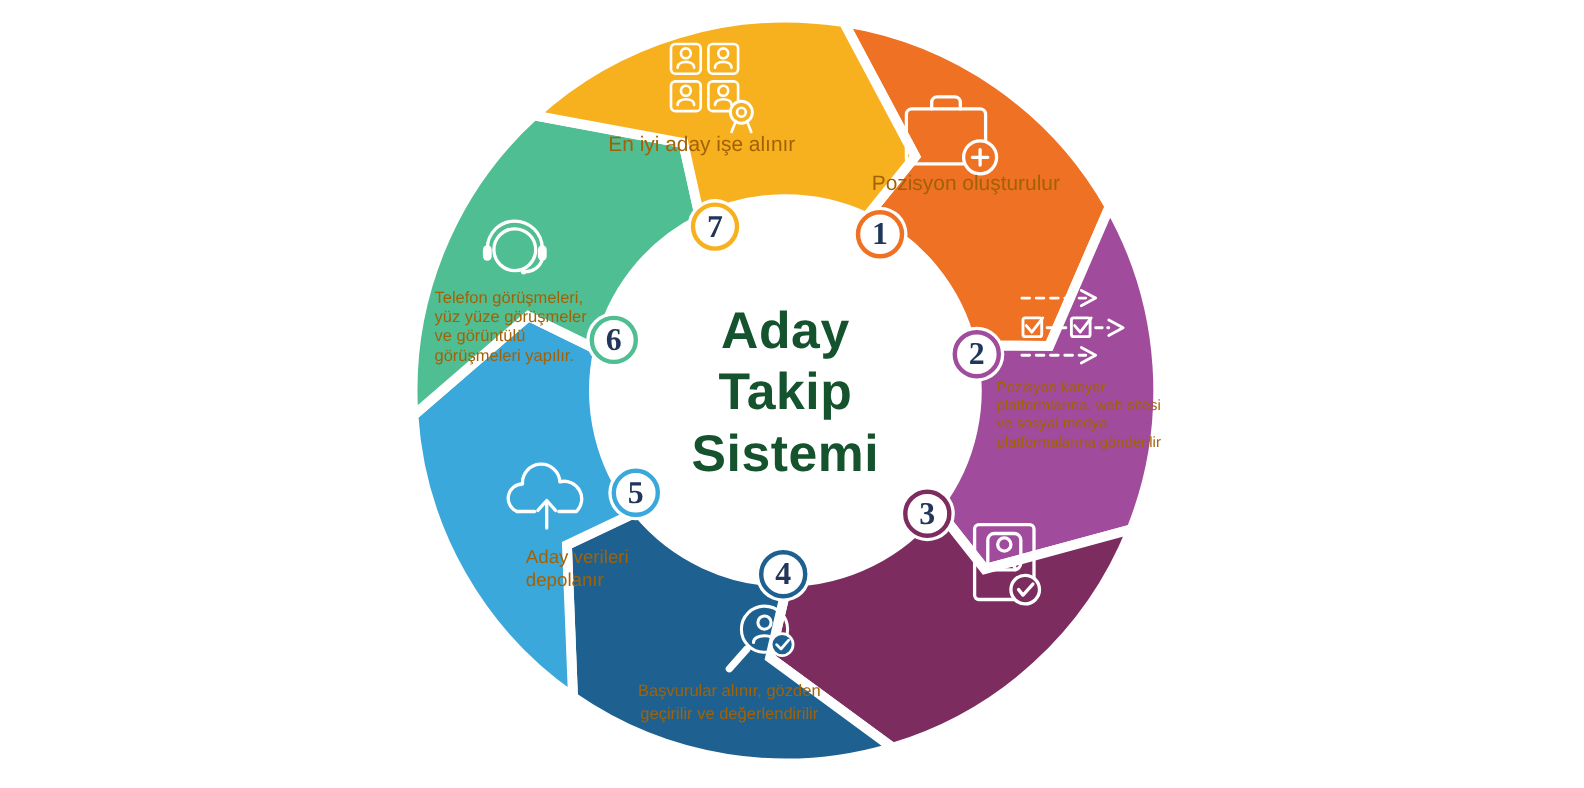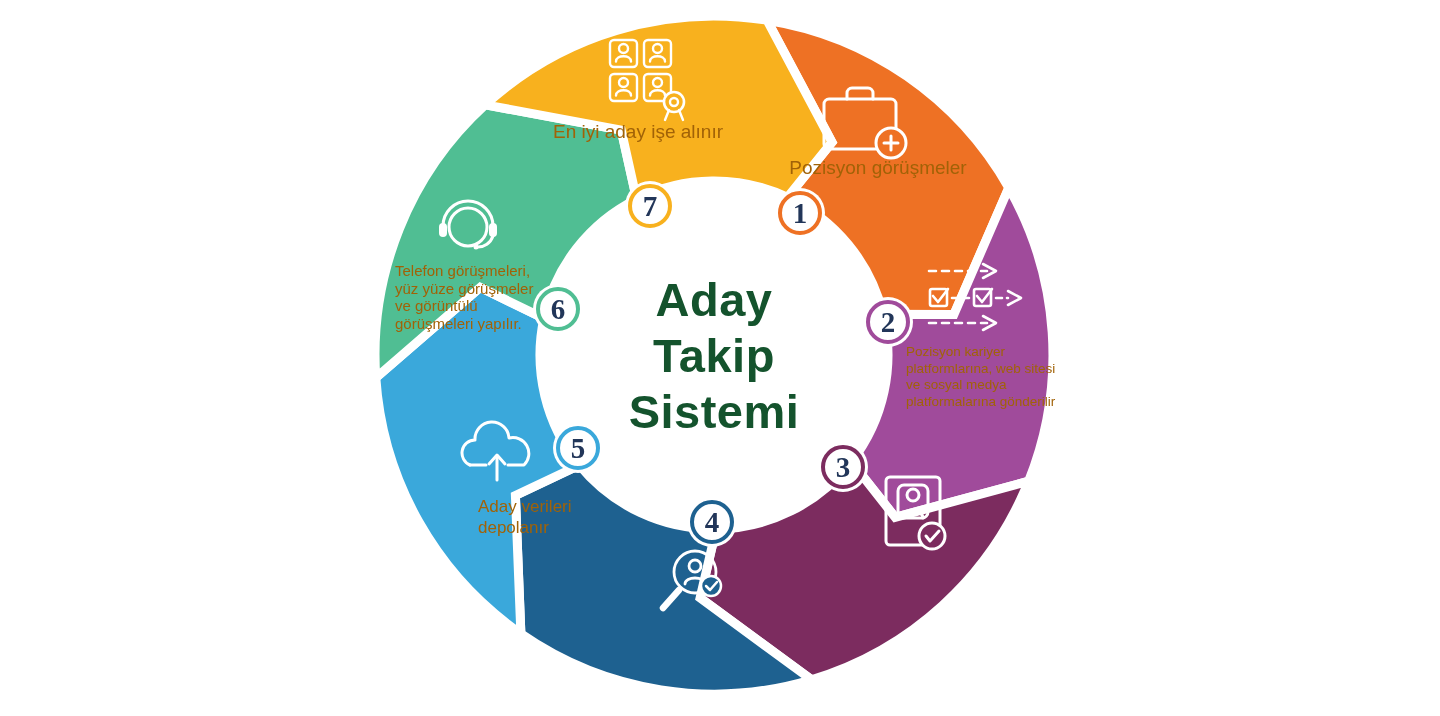--- a/index.html
+++ b/index.html
@@ -119,25 +119,27 @@
 Sistemi</div>
 
   <div class="badge b1" style="border-color: rgb(238, 113, 36); color: rgb(34, 54, 89);">1</div>
   <div class="badge b2" style="border-color: rgb(160, 75, 155); color: rgb(34, 54, 89);">2</div>
   <div class="badge b3" style="border-color: rgb(124, 44, 95); color: rgb(34, 54, 89);">3</div>
   <div class="badge b4" style="border-color: rgb(30, 97, 144); color: rgb(34, 54, 89);">4</div>
   <div class="badge b5" style="border-color: rgb(58, 168, 219); color: rgb(34, 54, 89);">5</div>
   <div class="badge b6" style="border-color: rgb(80, 190, 147); color: rgb(34, 54, 89);">6</div>
   <div class="badge b7" style="border-color: rgb(248, 177, 30); color: rgb(34, 54, 89);">7</div>
 
-  <div class="seg-label sl1">Pozisyon görüşmeler</div>
+  <div class="seg-label sl1">Pozisyon oluşturulur</div>
   <div class="seg-label sl2">Pozisyon kariyer
 platformlarına, web sitesi
 ve sosyal medya
 platformalarına gönderilir</div>
+  <div class="seg-label sl4">Başvurular alınır, gözden
+geçirilir ve değerlendirilir</div>
   <div class="seg-label sl5">Aday verileri
 depolanır</div>
   <div class="seg-label sl6">Telefon görüşmeleri,
 yüz yüze görüşmeler
 ve görüntülü
 görüşmeleri yapılır.</div>
   <div class="seg-label sl7">En iyi aday işe alınır</div>
 </div>
 
 </body></html>

